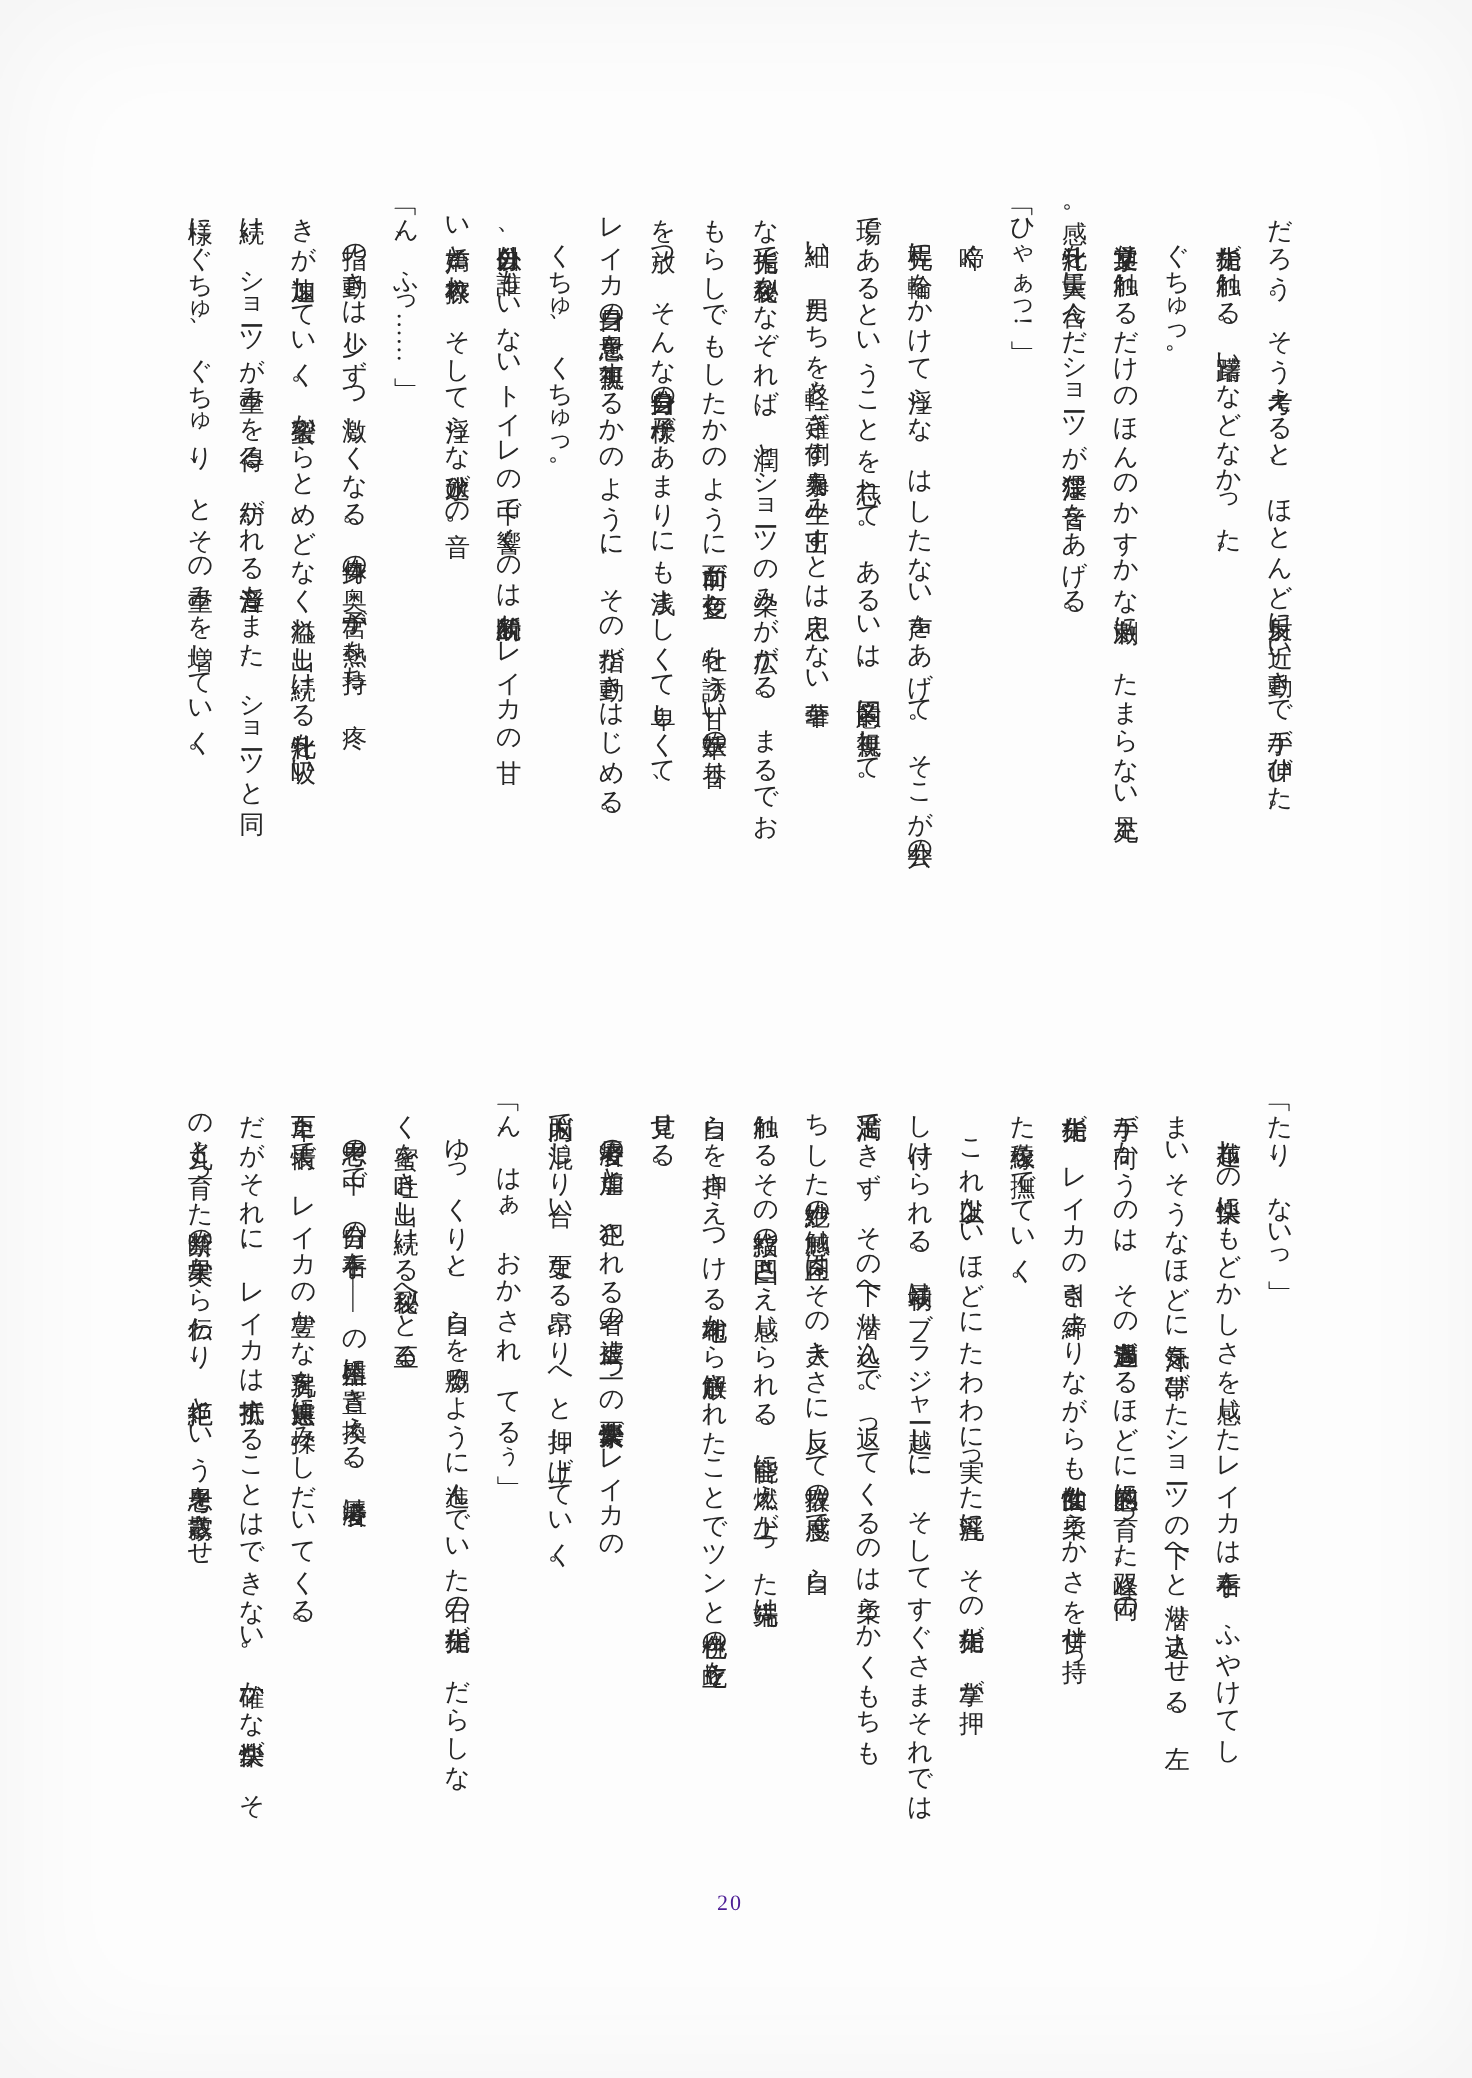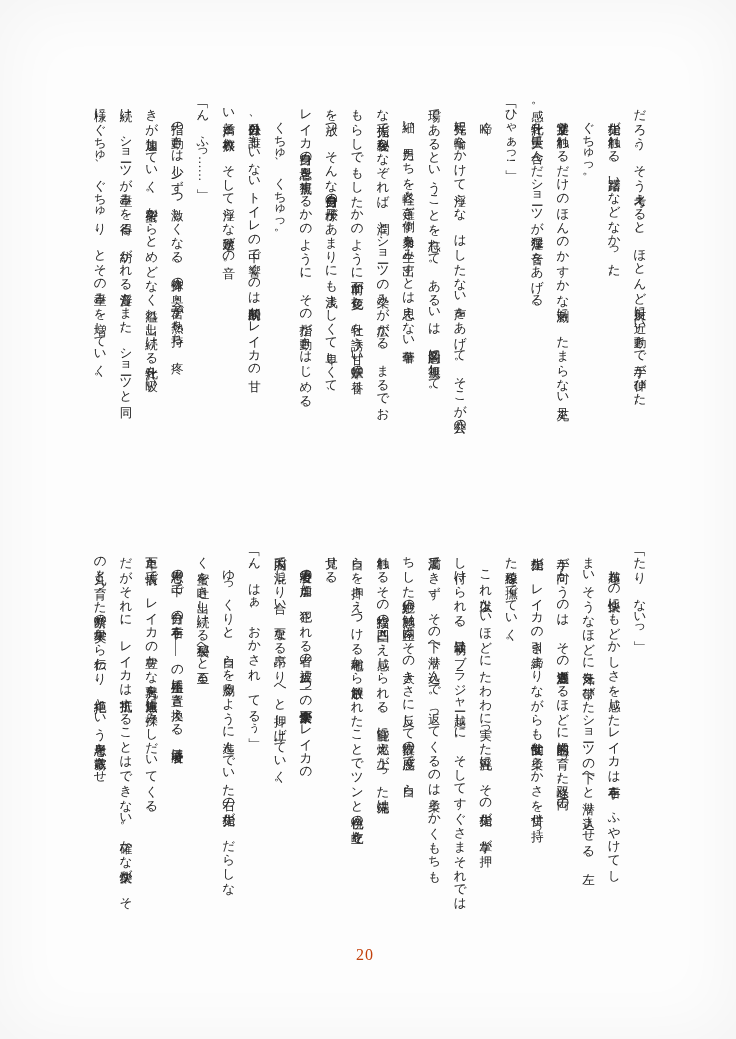--- a/index.html
+++ b/index.html
@@ -34,22 +34,22 @@
     white-space: pre;
   }
   .band-top    { top: 100px; }
   .band-bottom { top: 548px; }
   .page-number {
     position: absolute;
     top: 946px;
     left: 0;
     width: 730px;
     text-align: center;
-    font-size: 16px;
-    color: #c2410c;
+    font-size: 11px;
+    color: #4c1d95;
     letter-spacing: 1px;
   }
 </style>
 </head>
 <body>
 
 <div class="page">
 
   <div class="text-band band-top">
       <p>だろう。そう考えると、ほとんど反射に近い動きで手が伸びた。</p>

